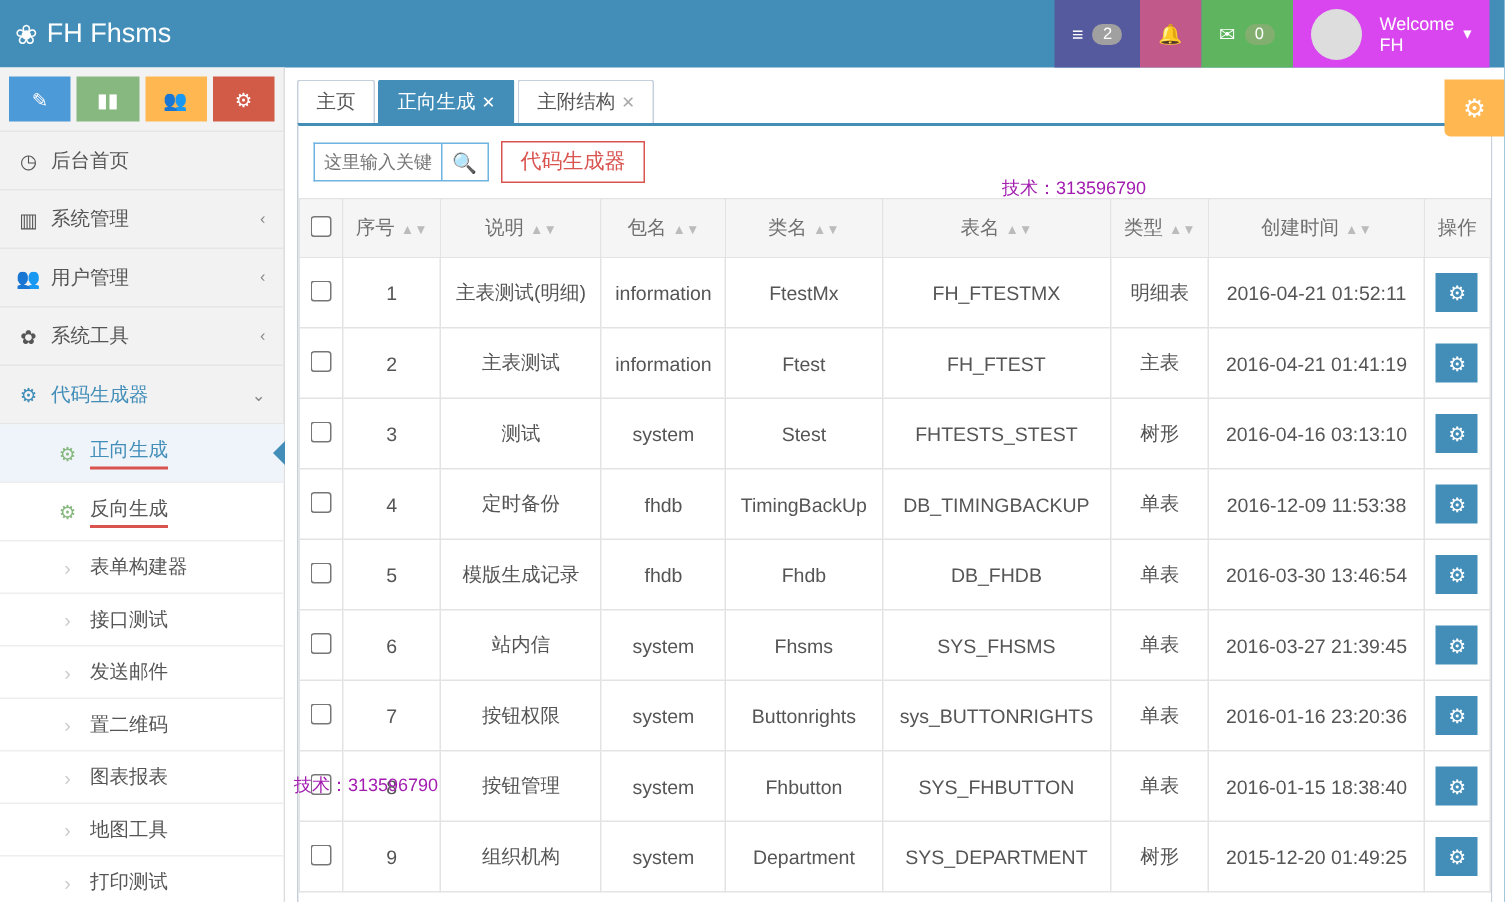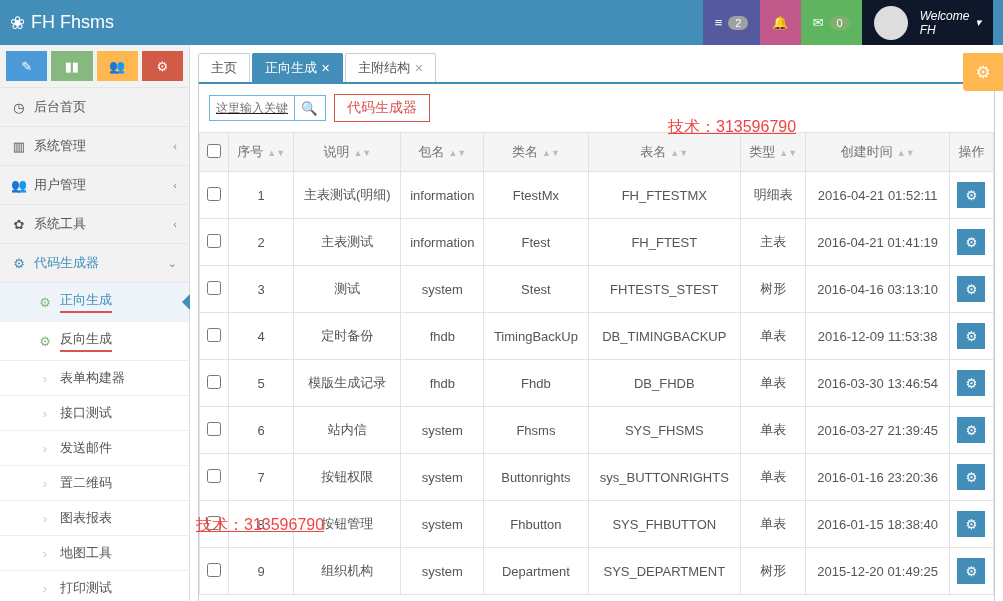--- a/index.html
+++ b/index.html
@@ -2,21 +2,21 @@
 <html><head>
 <meta charset="utf-8">
 <style>
   * { box-sizing: border-box; margin: 0; padding: 0; }
   body { font-family: Arial, "Microsoft YaHei", sans-serif; font-size: 13px; color: #555; background: #fff; }
   
   .topbar { height: 45px; background: #438eb9; color: #fff; display: flex; align-items: center; padding: 0 10px; }
   .topbar .brand { display: flex; align-items: center; gap: 6px; font-size: 18px; }
   .topbar .spacer { flex: 1; }
   .topbar .hdr-btn { height: 45px; padding: 0 12px; display: flex; align-items: center; gap: 6px; color:#fff; }
-  .hdr-purple { background:#555a9e; } .hdr-pink{background:#c1598b;} .hdr-green{background:#5fb55f;} .hdr-blue{background:#0f172a;font-style:italic;}
+  .hdr-purple { background:#555a9e; } .hdr-pink{background:#c1598b;} .hdr-green{background:#5fb55f;} .hdr-blue{background:#d946ef;}
   .badge-grey{ background:#a0a0a0; color:#fff; border-radius:9px; padding:1px 7px; font-size:11px;}
   .badge-green{ background:#82af6f; color:#fff; border-radius:9px; padding:1px 7px; font-size:11px;}
   .avatar{ width:34px; height:34px; border-radius:50%; background:#ddd; overflow:hidden; }
   .welcome{ font-size:12px; line-height:14px; padding-left:6px;}
   
   .wrap{ display:flex; }
   .sidebar{ width:190px; background:#f2f2f2; border-right:1px solid #ddd; min-height:556px;}
   .sb-btns{ display:flex; padding:6px; gap:4px; border-bottom:1px solid #e5e5e5;}
   .sb-btn{ flex:1; height:30px; border:none; color:#fff; display:flex; align-items:center; justify-content:center; font-size:13px;}
   .c-blue{background:#4d9ad8;} .c-green{background:#87b87f;} .c-orange{background:#ffb752;} .c-red{background:#d15b47;}
@@ -35,32 +35,32 @@
   .main{ flex:1; position:relative; }
   .tabs-row{ display:flex; align-items:flex-end; padding:8px 8px 0 8px; gap:2px;}
   .tab{ padding:5px 12px; border:1px solid #c5d0dc; border-bottom:none; background:#fff; color:#555; display:flex; align-items:center; gap:4px; cursor:pointer; border-radius:2px 2px 0 0; font-size:13px;}
   .tab.active{ background:#438eb9; color:#fff; border-color:#438eb9;}
   .tab .x{ font-size:11px; color:#aaa;}
   .tab.active .x{ color:#fff;}
   .tab-gear-float{ position:absolute; right:0; top:8px; width:40px; height:38px; background:#ffb752; color:#fff; display:flex; align-items:center; justify-content:center; font-size:17px; border-radius:0 0 0 4px;}
   .section{ border:1px solid #c5d0dc; margin:0 8px; border-top:2px solid #438eb9; border-radius:0 2px 2px 2px;}
   .toolbar{ display:flex; align-items:center; gap:8px; padding:10px;}
   .searchbox{ display:flex;}
-  .searchbox input{ width:85px; border:1px solid #6fb3e0; border-right:none; padding:5px 6px; font-size:12px; color:#0f172a;text-decoration:underline;}
+  .searchbox input{ width:85px; border:1px solid #6fb3e0; border-right:none; padding:5px 6px; font-size:12px; color:#0f172a;}
   .searchbox button{ border:1px solid #6fb3e0; background:#fff; color:#6fb3e0; width:32px; display:flex; align-items:center; justify-content:center;}
   .btn-blue{ background:#438eb9; color:#fff; border:none; padding:6px 14px; display:inline-flex; align-items:center; gap:6px; font-size:13px;}
   .boxed-red{ border:1.5px solid #d9534f; color:#d9534f; padding:4px 12px; font-size:14px;}
   table.grid{ width:100%; border-collapse:collapse; font-size:13px;}
   table.grid th, table.grid td{ border:1px solid #e3e3e3; padding:10px 6px; text-align:center; color:#555; background:#fff;}
   table.grid th{ background:#f5f5f5; color:#707070; font-weight:normal; position:relative;}
   .sort{ font-size:9px; color:#bbb; padding-left:4px;}
   .cb{ width:14px; height:14px;}
   .gear-btn{ width:28px; height:26px; background:#438eb9; color:#fff; border:none; display:inline-flex; align-items:center; justify-content:center;}
   .footer-row{ display:flex; align-items:center; justify-content:space-between; padding:10px;}
-  .overlay-red{ position:absolute; color:#ef4444; font-size:16px; pointer-events:none;text-decoration:underline;}
+  .overlay-red{ position:absolute; color:#a21caf; font-size:12px; pointer-events:none;}
 </style>
 </head>
 <body>
 
 <div class="topbar">
   <div class="brand">
     <span>❀</span>
     <span>FH Fhsms</span>
   </div>
   <div class="spacer"></div>

